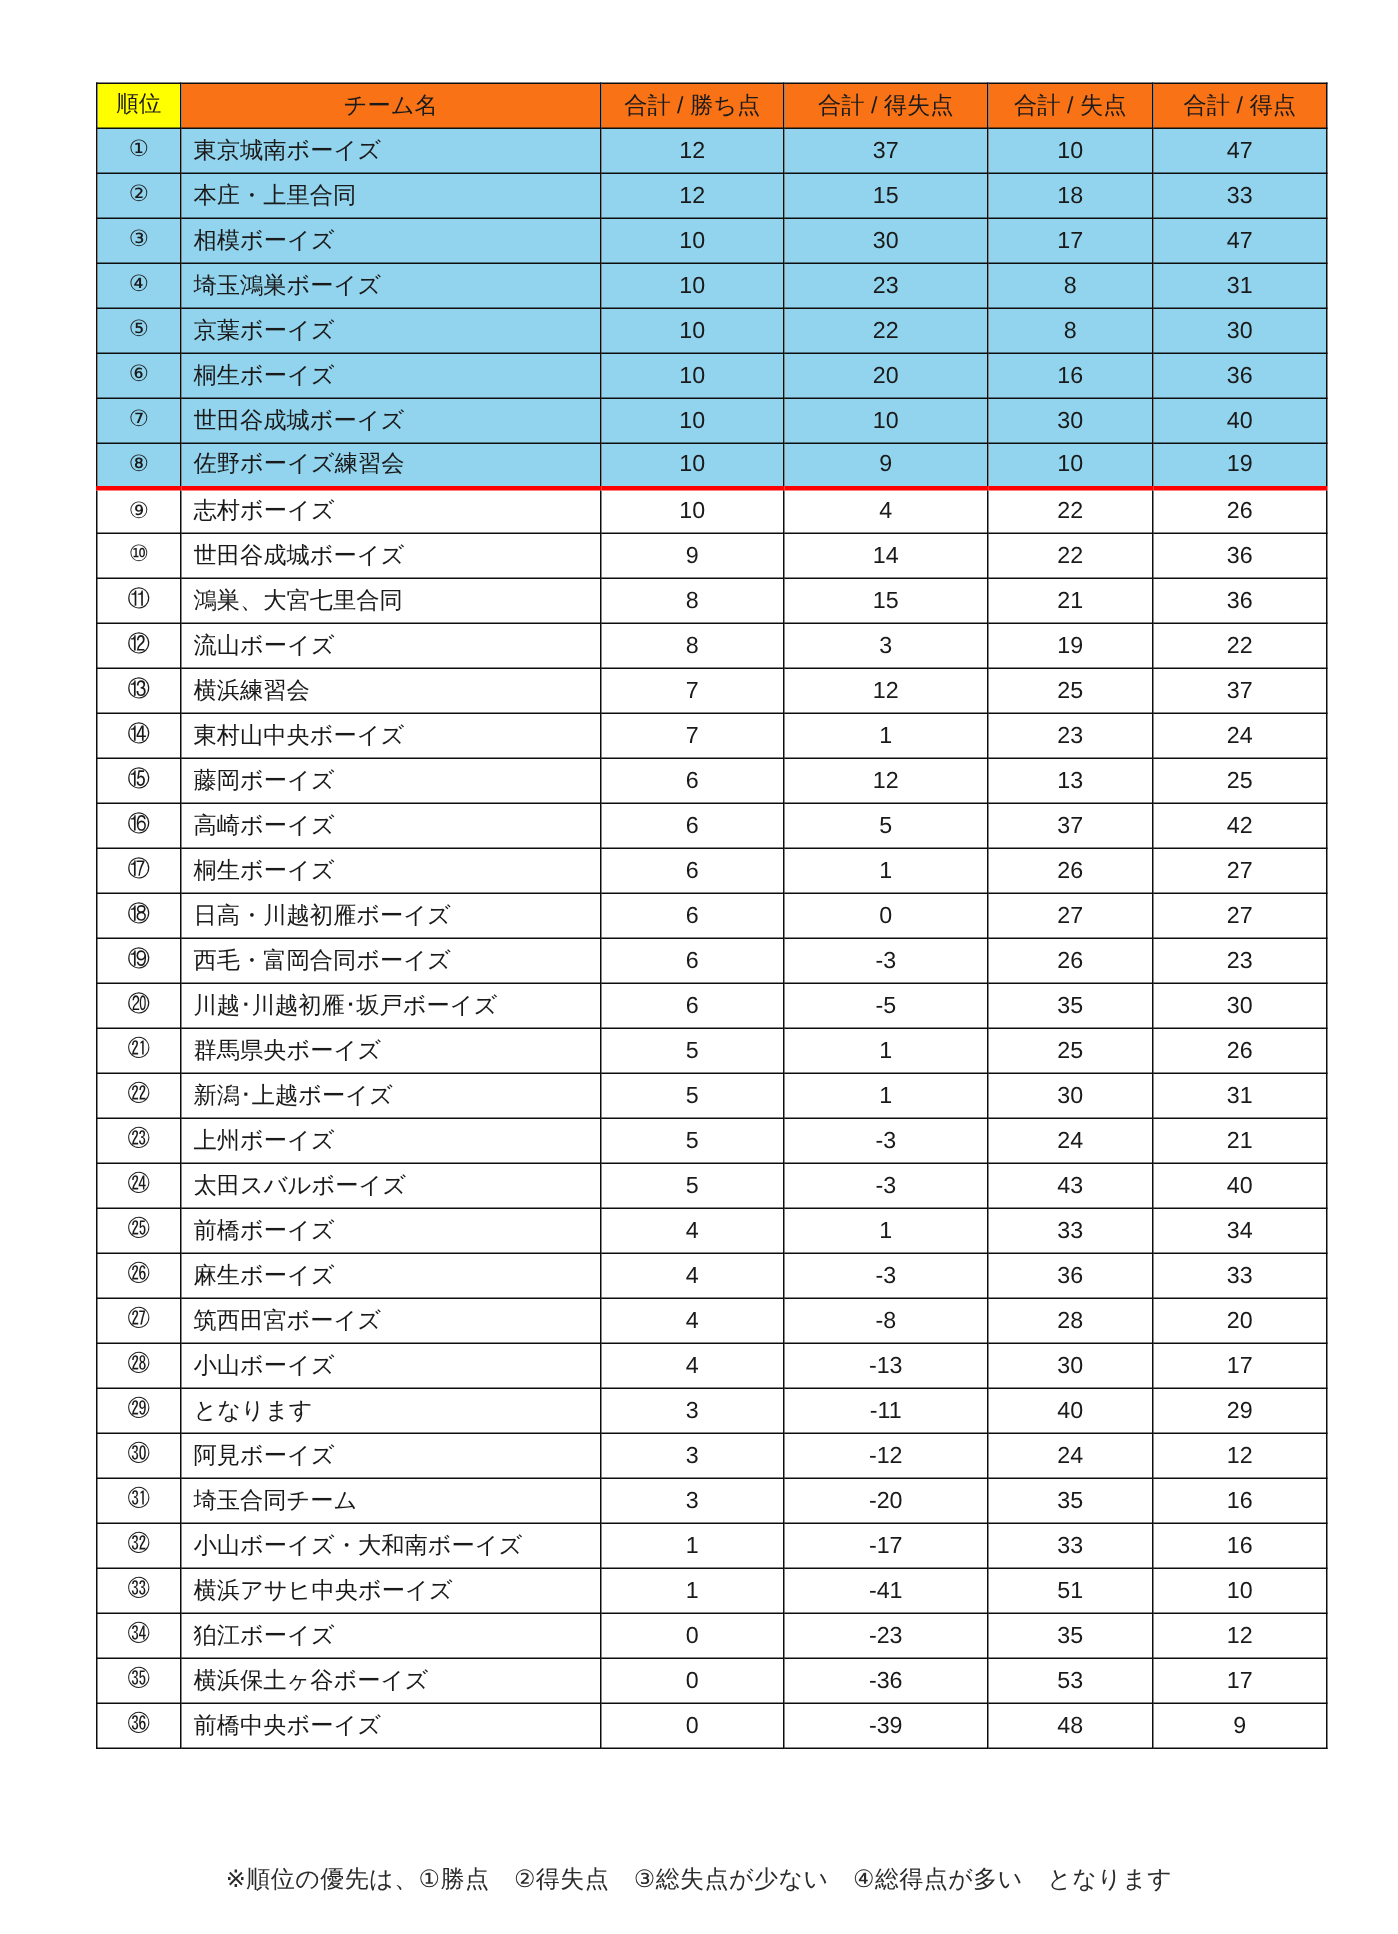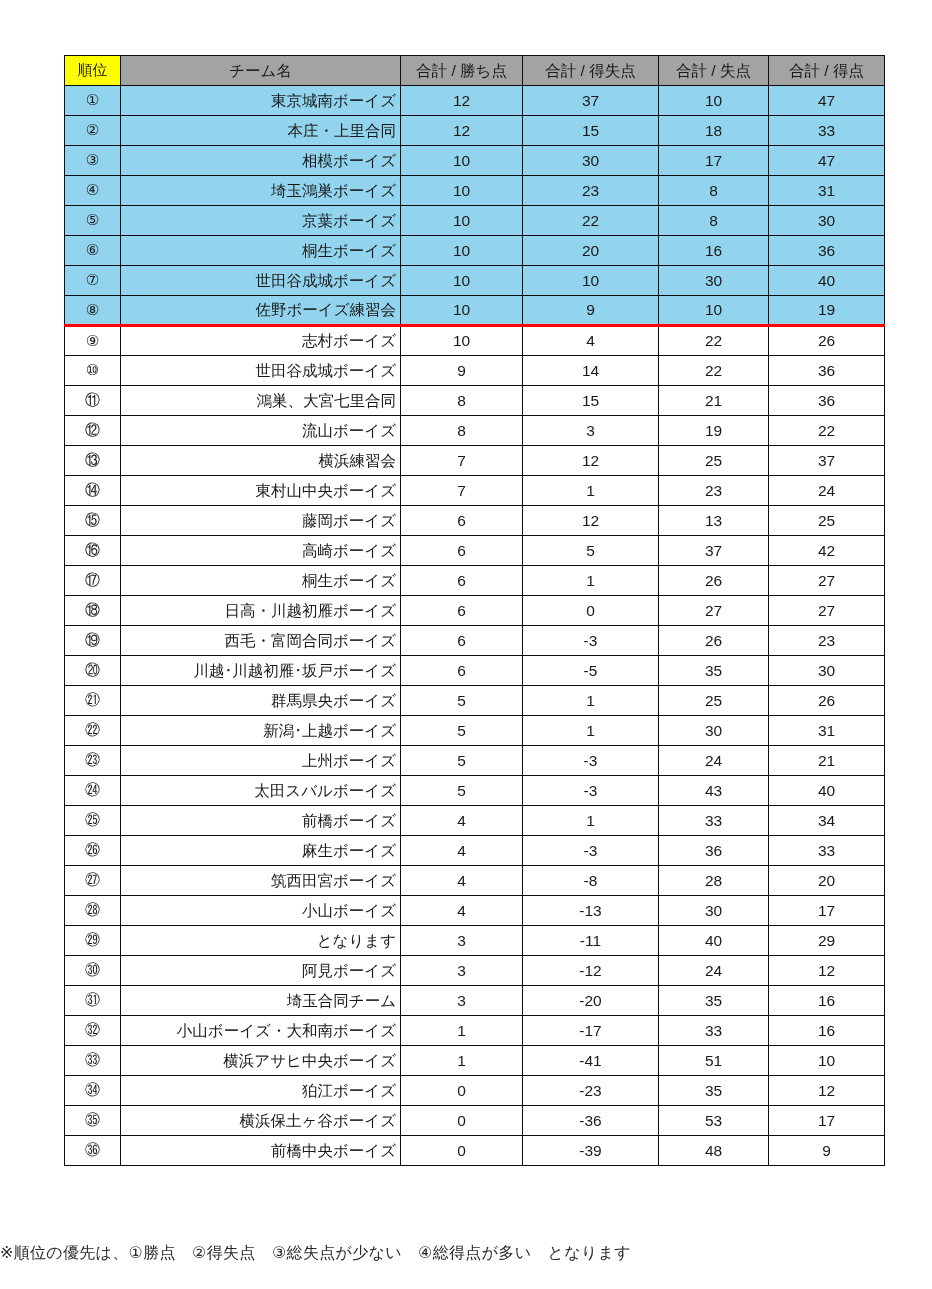--- a/index.html
+++ b/index.html
@@ -44,36 +44,36 @@
     height: 30px;
     padding: 0 4px;
     font-size: 15.5px;
     line-height: 1.1;
     font-weight: 400;
     box-sizing: border-box;
     white-space: nowrap;
     overflow: hidden;
   }
   thead th {
-    background: #a3a3a3;
+    background: #f97316;
     text-align: center;
     font-weight: 400;
     font-size: 15px;
     height: 32px;
   }
   thead th.rank-head {
     background: #ffff00;
     font-size: 15px;
   }
   tbody td.rank-cell {
     text-align: center;
     font-size: 15px;
   }
   tbody td.team-cell {
-    text-align: right;
+    text-align: left;
     padding-left: 8px;
     font-size: 15.5px;
   }
   tbody td.num-cell {
     text-align: center;
     font-size: 15.5px;
   }
   tbody tr.qualified td {
     background: #92d4ee;
   }
@@ -81,20 +81,21 @@
     border-bottom: 3px solid #ff0000;
   }
   tbody tr:not(.qualified) td {
     background: #ffffff;
   }
   #footer-note {
     position: absolute;
     left: 0;
     top: 1243px;
     width: 932px;
+    text-align: center;
     font-size: 16px;
     color: #2b2b2b;
     letter-spacing: 0.3px;
   }
 </style>
 </head>
 <body>
 
 <div id="sheet">
 

